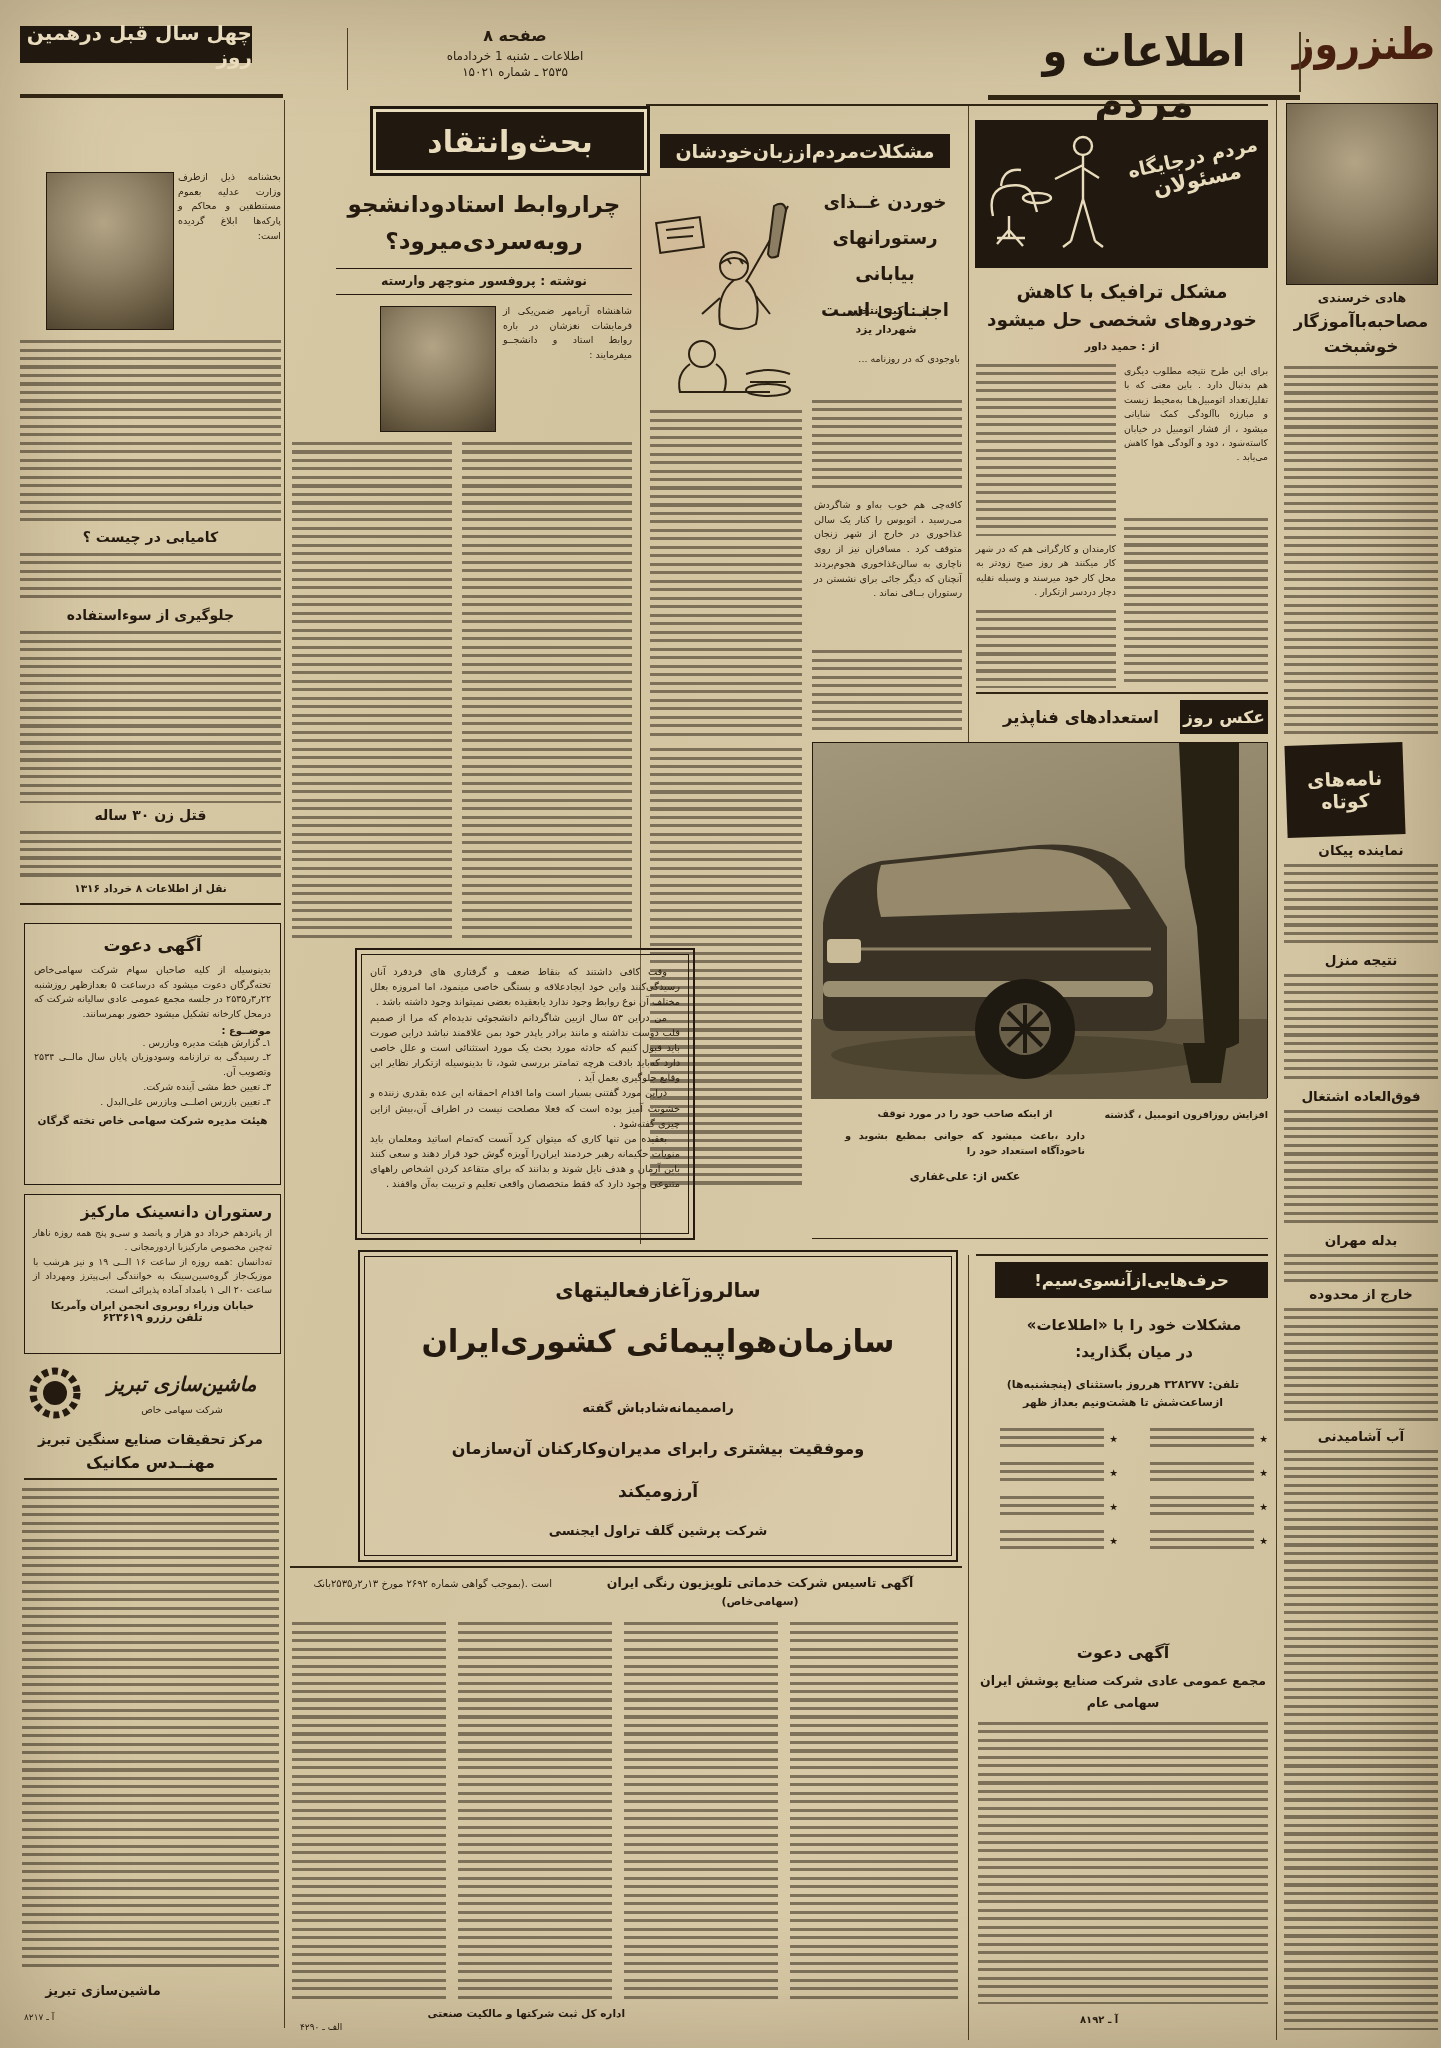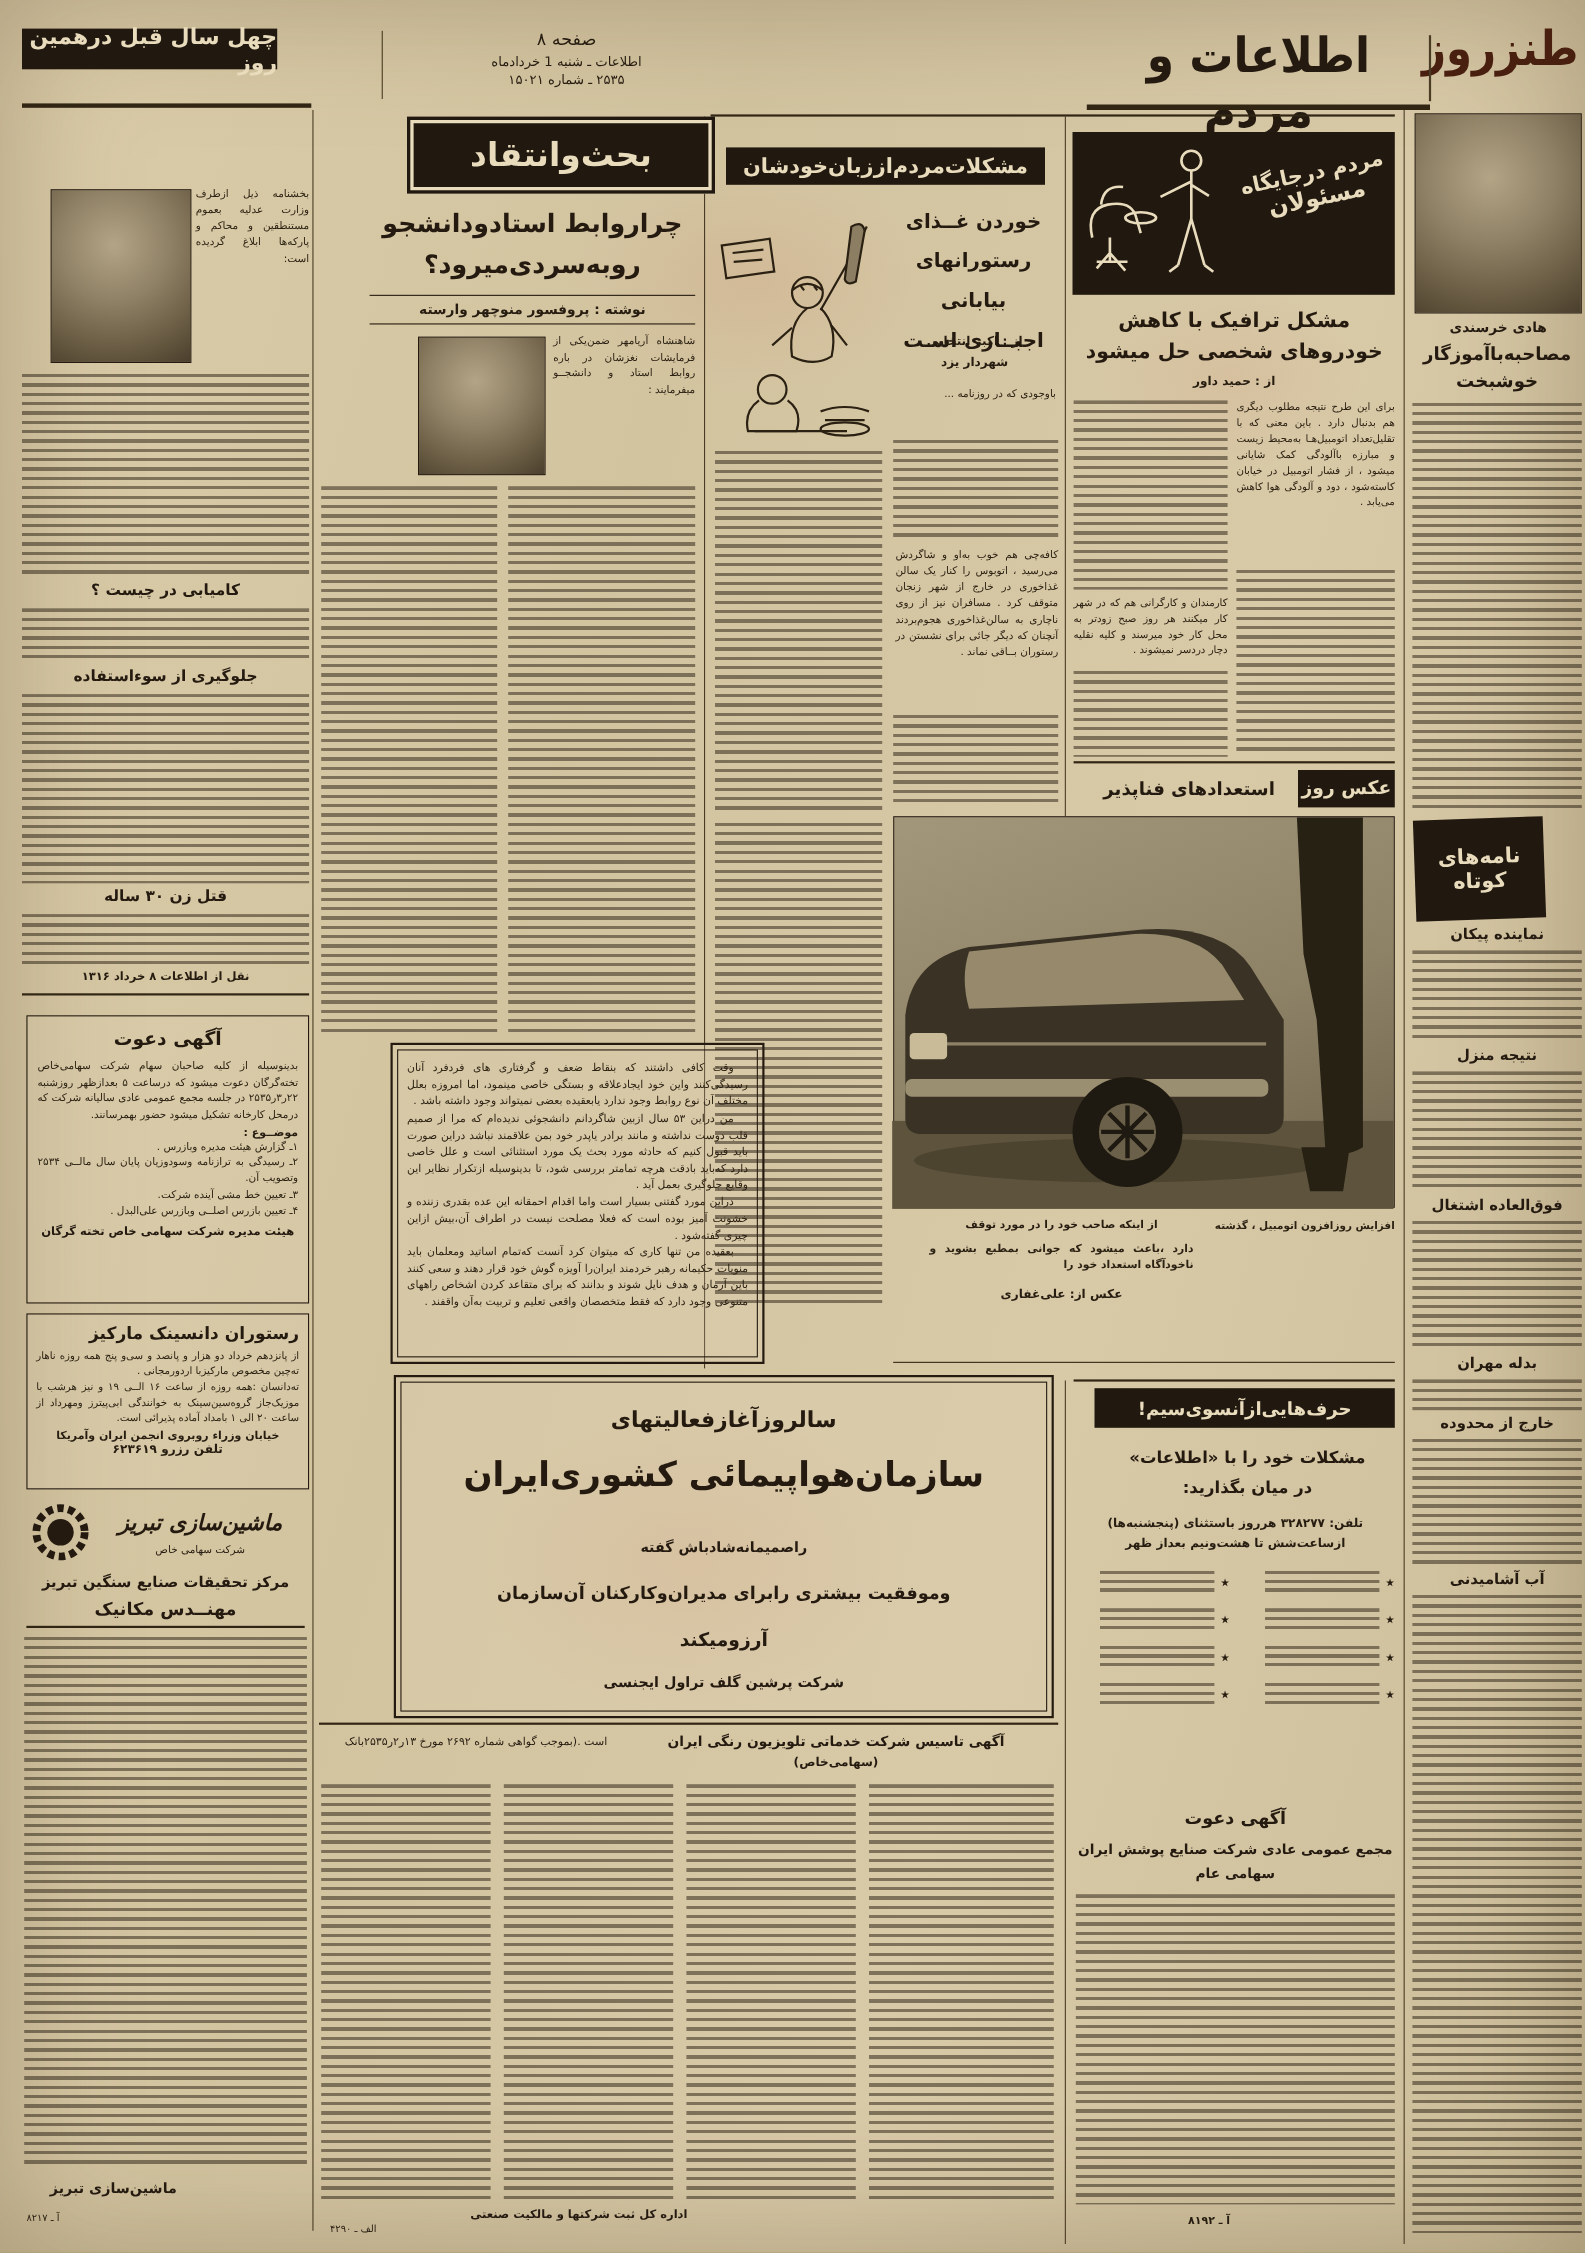--- a/index.html
+++ b/index.html
@@ -34,21 +34,21 @@
   <div class="smudge" style="left:520px;top:150px;width:330px;height:210px;background:radial-gradient(rgba(196,92,68,.10),rgba(196,92,68,0) 70%)"></div>
   <div class="smudge" style="left:420px;top:1280px;width:420px;height:280px;background:radial-gradient(rgba(196,92,68,.10),rgba(196,92,68,0) 70%)"></div>
   <div class="smudge" style="left:1000px;top:260px;width:240px;height:170px;background:radial-gradient(rgba(196,92,68,.08),rgba(196,92,68,0) 70%)"></div>
 
   <div class="abs" style="right:6px;top:22px;width:130px;font-size:38px;font-weight:bold;color:#49200f;text-align:center;transform:scaleY(1.15)">طنزروز</div>
   <div class="vrule" style="right:140px;top:32px;height:60px;width:2px"></div>
   <div class="abs" style="right:152px;top:30px;width:290px;font-size:40px;font-weight:bold;color:#241a10;text-align:center;letter-spacing:-1px;transform:scaleY(1.1)">اطلاعات و مردم</div>
   <div class="abs rule" style="left:988px;top:95px;width:312px;height:5px"></div>
 
   <div class="abs center" style="left:420px;top:26px;width:190px">
-    <div style="font-size:16px;font-weight:normal">صفحه ۸</div>
+    <div style="font-size:16px;font-weight:bold">صفحه ۸</div>
     <div style="font-size:12px;margin-top:4px">اطلاعات ـ شنبه 1 خردادماه</div>
     <div style="font-size:12px;margin-top:2px">۲۵۳۵ ـ شماره ۱۵۰۲۱</div>
   </div>
   <div class="vrule" style="left:347px;top:28px;height:62px"></div>
 
   <div class="abs banner" style="left:20px;top:26px;width:232px;height:37px;font-size:20px">چهل سال قبل درهمین روز</div>
   <div class="abs rule" style="left:20px;top:94px;width:263px;height:4px"></div>
 
   <div class="vrule" style="left:284px;top:100px;height:1928px"></div>
   <div class="vrule" style="left:640px;top:106px;height:1138px"></div>
@@ -172,21 +172,21 @@
       <div style="font-size:19px">مردم درجایگاه</div>
       <div style="font-size:21px">مسئولان</div>
     </div>
   </div>
 
   <div class="abs hl center" style="left:976px;top:278px;width:292px;font-size:18.5px;line-height:1.5">مشکل ترافیک با کاهش خودروهای شخصی حل میشود</div>
   <div class="abs center" style="left:976px;top:340px;width:292px;font-size:11px;font-weight:bold">از : حمید داور</div>
   <div class="abs jt" style="left:1124px;top:364px;width:144px;height:148px;font-size:9.3px">برای این طرح نتیجه مطلوب دیگری هم بدنبال دارد . باین معنی که با تقلیل‌تعداد اتومبیل‌هـا به‌محیط زیست و مبارزه باآلودگی کمک شایانی میشود ، از فشار اتومبیل در خیابان کاسته‌شود ، دود و آلودگی هوا کاهش می‌یابد .</div>
   <div class="abs gk" style="left:1124px;top:518px;width:144px;height:170px"></div>
   <div class="abs gk" style="left:976px;top:364px;width:140px;height:172px"></div>
-  <div class="abs jt" style="left:976px;top:542px;width:140px;height:62px;font-size:9.3px">کارمندان و کارگرانی هم که در شهر کار میکنند هر روز صبح زودتر به محل کار خود میرسند و کلیه نقلیه دچار دردسر نمیشوند .</div>
+  <div class="abs jt" style="left:976px;top:542px;width:140px;height:62px;font-size:9.3px">کارمندان و کارگرانی هم که در شهر کار میکنند هر روز صبح زودتر به محل کار خود میرسند و وسیله نقلیه دچار دردسر ازتکرار .</div>
   <div class="abs gk" style="left:976px;top:610px;width:140px;height:78px"></div>
   <div class="abs rule" style="left:976px;top:692px;width:292px;height:2px"></div>
 
   <div class="abs banner" style="left:1180px;top:700px;width:88px;height:34px;font-size:17px">عکس روز</div>
   <div class="abs hl center" style="left:990px;top:706px;width:182px;font-size:16.5px">استعدادهای فناپذیر</div>
 
   <div class="abs" style="left:812px;top:742px;width:456px;height:356px;border:1px solid #241a10;background:linear-gradient(160deg,#a3977b,#8d8166 55%,#6f644c)">
     <svg width="456" height="356" viewBox="0 0 456 356">
       <rect x="0" y="276" width="456" height="80" fill="#5e543e"></rect>
       <ellipse cx="210" cy="312" rx="190" ry="20" fill="#463d2b" opacity=".7"></ellipse>

